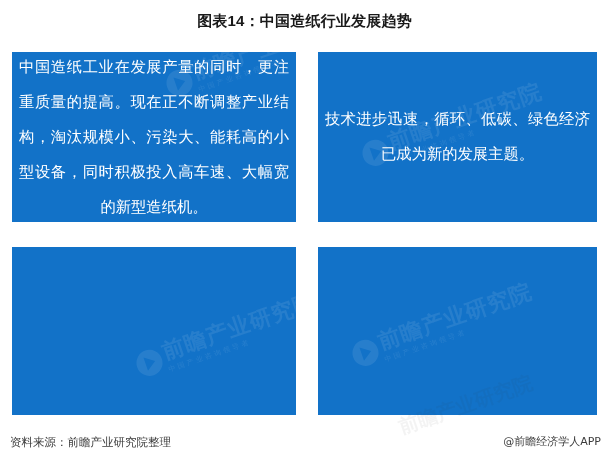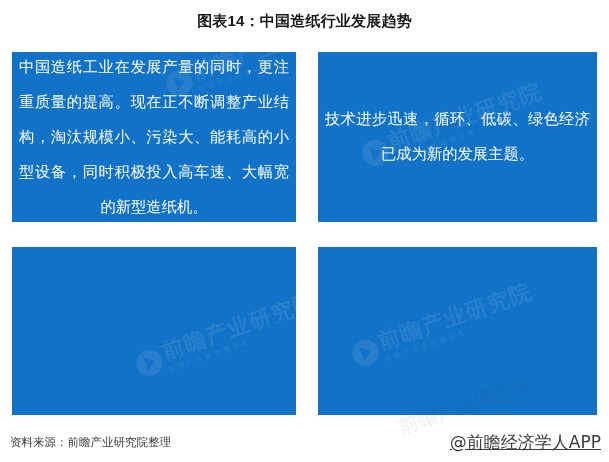--- a/index.html
+++ b/index.html
@@ -130,26 +130,25 @@
     font-size: 11.5px;
     color: #3c3c3c;
     line-height: 22px;
     white-space: nowrap;
     font-family: "DejaVu Sans", "Liberation Sans", sans-serif;
   }
   .footer-brand {
     position: absolute;
     right: 8px;
     top: 0;
-    font-size: 17px;
+    font-size: 11px;
     color: #3c3c3c;
     line-height: 22px;
     white-space: nowrap;
     font-family: "DejaVu Sans", "Liberation Sans", sans-serif;
-    text-decoration: underline;
   }
   
   .page-watermark {
     position: absolute;
     left: 395px;
     top: 415px;
     opacity: 0.05;
     transform: rotate(-19deg);
     transform-origin: left top;
     color: #2f2f2f;

